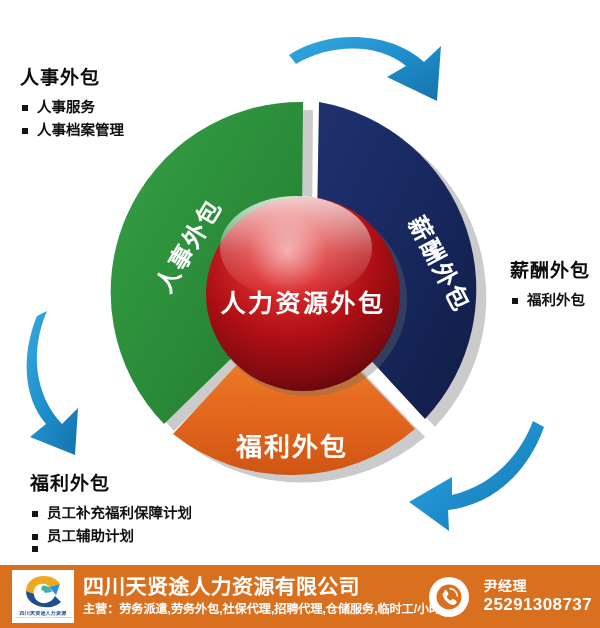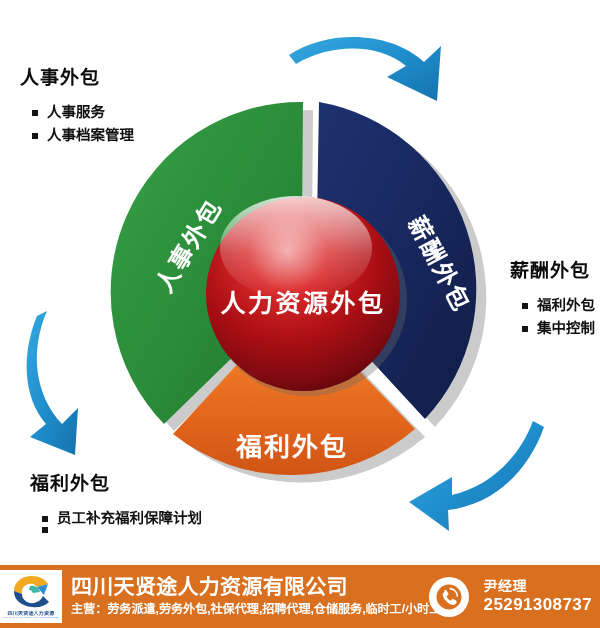--- a/index.html
+++ b/index.html
@@ -41,21 +41,21 @@
   .callout .c-title {
     font-size: 19px;
     font-weight: bold;
     letter-spacing: 1px;
     margin: 0 0 7px 0;
     color: #0d0d0d;
     white-space: nowrap;
   }
   .callout ul {
     list-style: none;
-    margin: 12px;
+    margin: 2px;
     padding: 0;
   }
   .callout li {
     font-size: 14.5px;
     font-weight: bold;
     line-height: 1.62;
     color: #111111;
     white-space: nowrap;
     position: relative;
     padding-left: 17px;
@@ -82,21 +82,21 @@
   .footer {
     position: absolute;
     left: 0;
     top: 565px;
     width: 600px;
     height: 63px;
     background: #d9701f;
     display: flex;
     align-items: center;
     box-sizing: border-box;
-    padding: 0 8px 0 0;
+    padding: 0 8px 0 12px;
   }
   .footer-logo {
     width: 62px;
     height: 53px;
     background: #ffffff;
     margin-right: 9px;
     flex: 0 0 auto;
     display: flex;
     flex-direction: column;
     align-items: center;
@@ -318,28 +318,28 @@
     <ul>
       <li><span class="bullet"></span><span>人事服务</span></li>
       <li><span class="bullet"></span><span>人事档案管理</span></li>
     </ul>
   </div>
 
   <div class="callout" id="callout-payroll">
     <div class="c-title">薪酬外包</div>
     <ul>
       <li><span class="bullet"></span><span>福利外包</span></li>
-      <li><span class="bullet"></span><span>集中控制</span></li>
     </ul>
   </div>
 
   <div class="callout" id="callout-benefit">
     <div class="c-title">福利外包</div>
     <ul>
       <li><span class="bullet"></span><span>员工补充福利保障计划</span></li>
+      <li><span class="bullet"></span><span>员工辅助计划</span></li>
       <li><span class="bullet"></span></li>
     </ul>
   </div>
 
   <div class="footer">
 
     <div class="footer-logo">
       <div class="mark">
         <svg width="40" height="33" viewBox="0 0 40 33">
           <path d="M3 16 C3 7, 11 1, 21 1 C28 1, 34 4, 37 9 L26 12 C24 9, 21 8, 18 9 C13 10, 10 14, 11 19 Z" fill="#f0a81e"></path>

